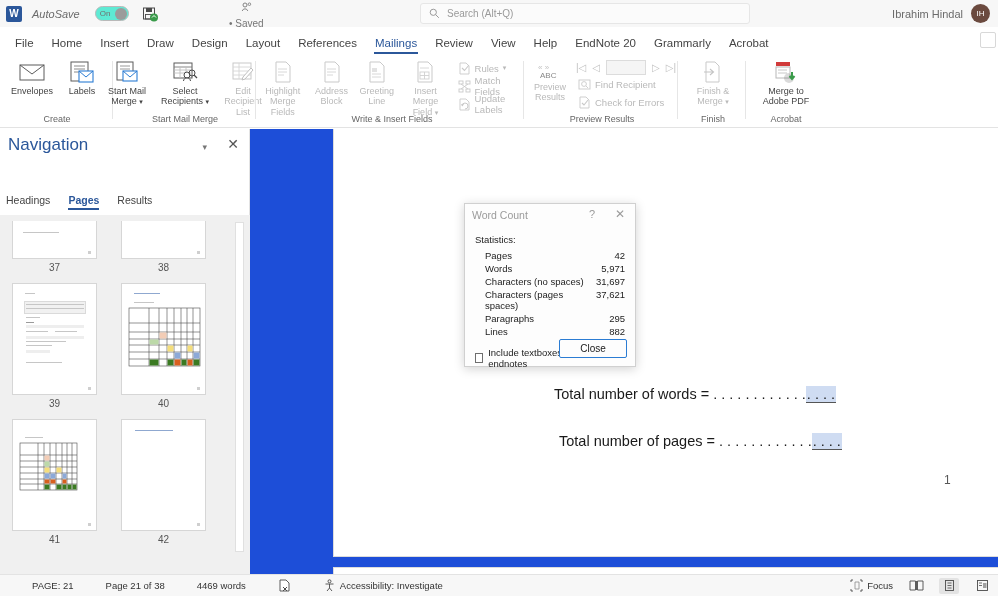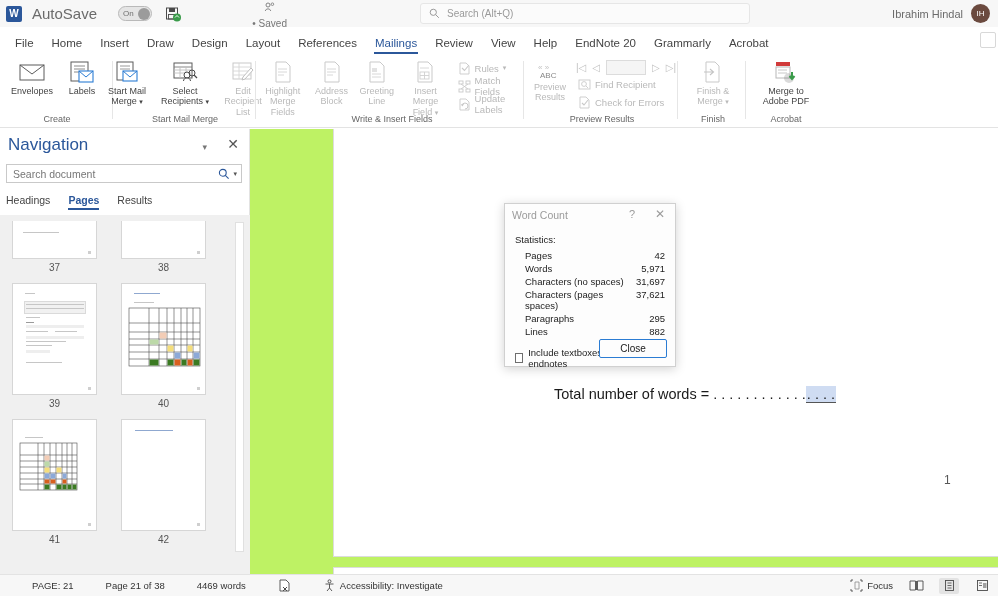--- a/index.html
+++ b/index.html
@@ -19,24 +19,24 @@
     background:#f7f7f7;
     display:flex; align-items:center;
   }
   .word-logo {
     width:16px; height:16px; margin-left:6px; margin-right:10px;
     background:#2b579a; border-radius:2px;
     color:#fff; font-size:10px; font-weight:bold;
     display:flex; align-items:center; justify-content:center;
     line-height:1;
   }
-  .autosave-label { font-size:15px; color:#6b6b6b; margin-right:21px; }
+  .autosave-label { font-size:11px; color:#6b6b6b; margin-right:15px;font-style:italic; }
   .toggle {
     width:34px; height:15px; border-radius:8px;
-    border:1px solid #b9b9b9; background:#e5e5e5;
+    border:1px solid #b9b9b9; background:#5eead4;
     display:flex; align-items:center; position:relative;
   }
   .toggle .tg-text { font-size:8px; color:#707070; margin-left:4px; }
   .toggle .knob {
     position:absolute; right:1px; width:12px; height:12px;
     border-radius:50%; background:#9b9b9b;
   }
   .save-icon {
     margin-left:12px; width:18px; height:18px; position:relative;
     display:flex; align-items:center; justify-content:center;
@@ -174,42 +174,42 @@
     position:absolute; right:5px; top:90px; width:9px; height:350px; background:#f0f0f0;
   }
   .nav-scroll .thumbbar {
     position:absolute; left:0; top:3px; width:9px; height:330px;
     background:#ffffff; border:1px solid #e0e0e0;
   }
 
   
   .docarea {
     position:absolute; top:129px; left:250px; width:748px; height:445px;
-    background:#bef264; overflow:hidden;
+    background:#1d4ed8; overflow:hidden;
   }
   .page {
     position:absolute; background:#fff; border:1px solid #dcdcdc;
     left:83px; width:712px;
   }
   .page1 { top:-60px; height:488px; }
   .page2 { top:438px; height:200px; }
   .doc-line {
     position:absolute; font-size:14.5px; color:#1a1a1a;
     font-family:"Liberation Sans", sans-serif; white-space:nowrap;
   }
   .leader-sel {
     background:#cfdcf2; border-bottom:1px solid #555; padding:0 1px;
   }
   .page-number {
     position:absolute; font-size:12px; color:#585858;
   }
 
   
   .wc-dialog {
-    position:absolute; left:504px; top:203px; width:172px; height:164px;
+    position:absolute; left:464px; top:203px; width:172px; height:164px;
     background:#fdfdfd; border:1px solid #d0d0d0;
     box-shadow:0 2px 10px rgba(0,0,0,0.18);
   }
   .wc-title {
     height:22px; display:flex; align-items:center;
     padding-left:7px; position:relative;
   }
   .wc-title .t { font-size:10.5px; color:#9b9b9b; }
   .wc-help {
     position:absolute; right:40px; top:4px; font-size:11px; color:#9b9b9b; cursor:default;
@@ -569,30 +569,20 @@
       </div>
       <span class="gname">Acrobat</span>
     </div>
   </div>
 
   <div class="navpane">
     <div class="nav-title">Navigation</div>
     <div class="nav-caret">▾</div>
     <div class="nav-close">✕</div>
 
-    <div class="nav-search">
-      <span class="ph">Search document</span>
-      <span>
-        <svg width="12" height="12" viewBox="0 0 12 12">
-          <circle cx="4.8" cy="4.8" r="3.4" fill="none" stroke="#2b579a" stroke-width="1.1"></circle>
-          <line x1="7.3" y1="7.3" x2="10.6" y2="10.6" stroke="#2b579a" stroke-width="1.1"></line>
-        </svg>
-      </span>
-      <span style="font-size:7px; color:#555; margin-left:3px;">▾</span>
-    </div>
 
     <div class="nav-tabs">
       <span class="nav-tab">Headings</span>
       <span class="nav-tab active">Pages</span>
       <span class="nav-tab">Results</span>
     </div>
 
     <div class="thumbs">
       <div class="thumb-grid">
 
@@ -728,20 +718,23 @@
     </div>
     <div class="nav-scroll">
       <div class="thumbbar"></div>
     </div>
   </div>
 
   <div class="docarea">
     <div class="page page1">
       <div class="doc-line" style="left:220px; top:316px;">
         <span>Total number of words = </span><span>. . . . . . . . . . . .</span><span class="leader-sel">. . . .</span>
+      </div>
+      <div class="doc-line" style="left:225px; top:363px;">
+        <span>Total number of pages = </span><span>. . . . . . . . . . . .</span><span class="leader-sel">. . . .</span>
       </div>
       <div class="page-number" style="left:610px; top:403px;">1</div>
     </div>
     <div class="page page2"></div>
   </div>
 
   <div class="wc-dialog">
     <div class="wc-title">
       <span class="t">Word Count</span>
       <span class="wc-help">?</span>

